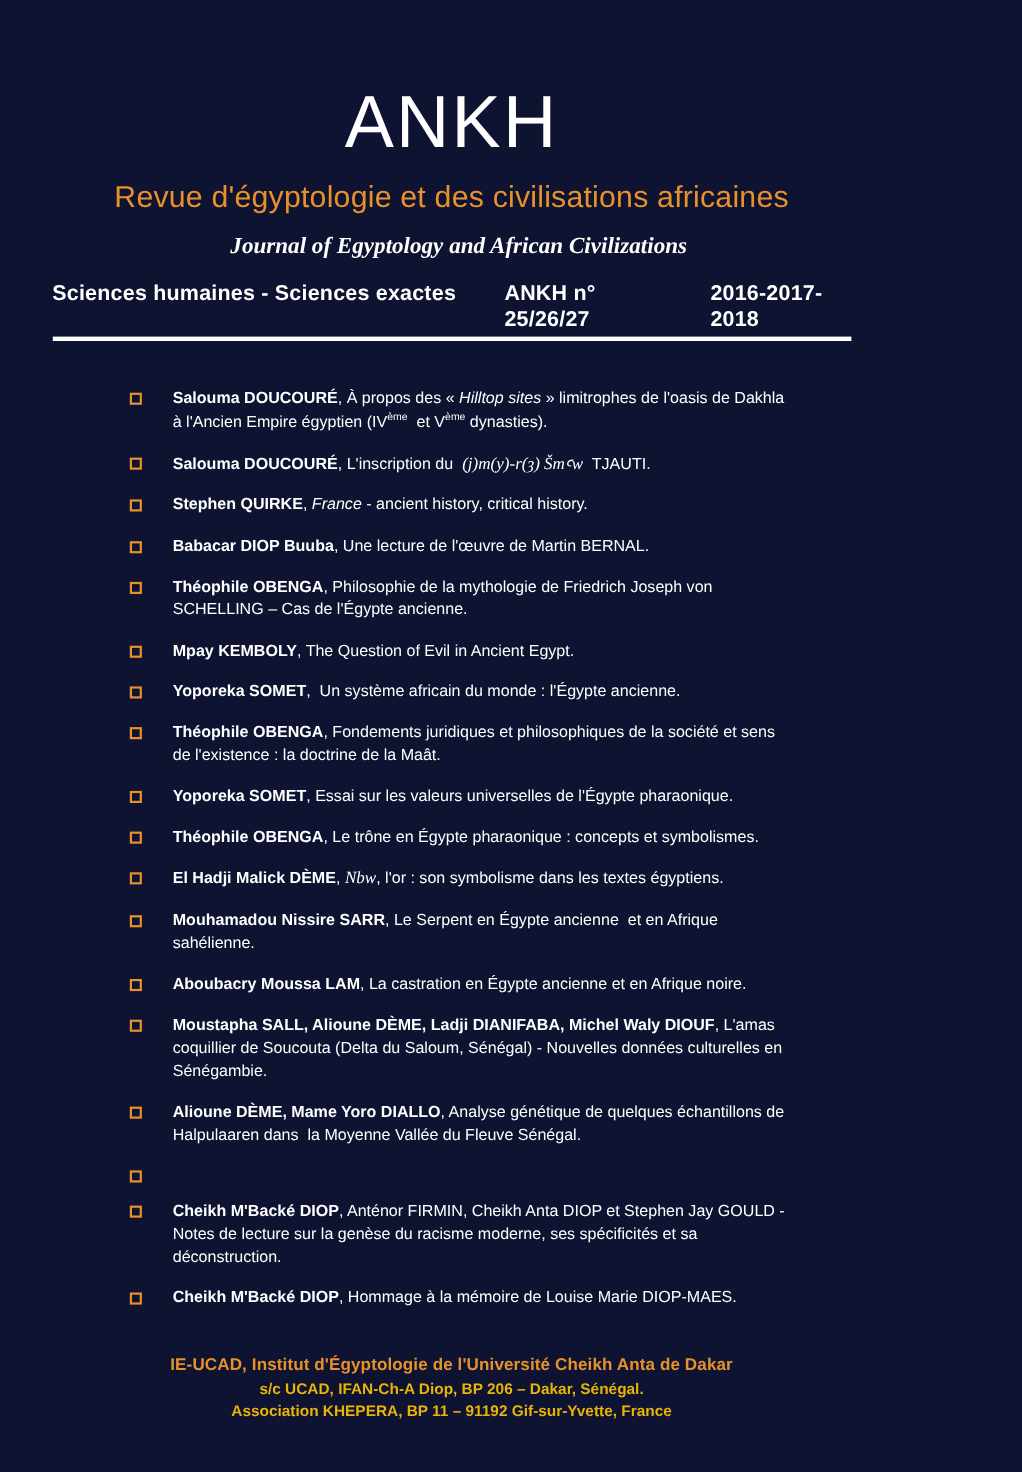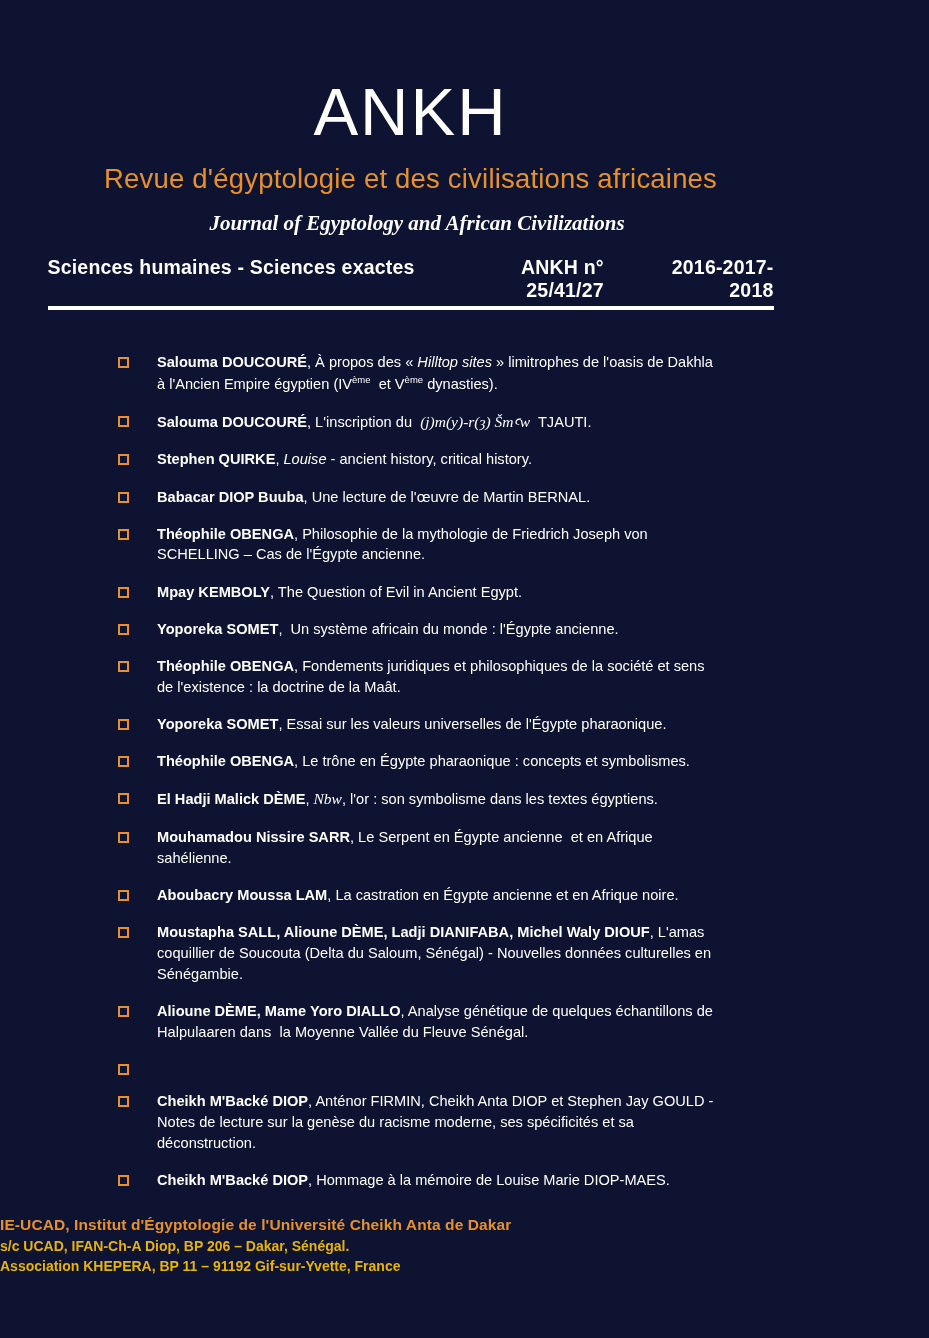--- a/index.html
+++ b/index.html
@@ -51,21 +51,20 @@
     margin-top: 16px;
     font-family: "Liberation Serif", serif;
     padding-left: 13px;
   }
 
   
   .issue-bar-wrap {
     margin-top: 20px;
     display: flex;
     justify-content: center;
-    text-align: right;
   }
   .issue-bar {
     width: 726px;
     border-bottom: 4px solid #ffffff;
     padding-bottom: 4px;
     display: flex;
     align-items: baseline;
     font-size: 19.5px;
     font-weight: 700;
     color: #ffffff;
@@ -107,21 +106,22 @@
     font-family: "Liberation Serif", serif;
     font-style: italic;
     font-size: 15.5px;
   }
 
   
   .footer {
     position: absolute;
     left: 0;
     right: 0;
-    bottom: 64px;
+    bottom: 48px;
+    text-align: center;
   }
   .footer-line1 {
     color: #e8912b;
     font-size: 15.5px;
     font-weight: 700;
     letter-spacing: 0.1px;
   }
   .footer-line2, .footer-line3 {
     color: #eab308;
     font-size: 14px;
@@ -136,37 +136,37 @@
 
   <header class="masthead">
     <div class="journal-title">ANKH</div>
     <div class="journal-subtitle-fr">Revue d'égyptologie et des civilisations africaines</div>
     <div class="journal-subtitle-en">Journal of Egyptology and African Civilizations</div>
   </header>
 
   <div class="issue-bar-wrap">
     <div class="issue-bar">
       <span class="seg-left">Sciences humaines - Sciences exactes</span>
-      <span class="seg-mid">ANKH  n° 25/41/27</span>
+      <span class="seg-mid">ANKH  n° 25/26/27</span>
       <span class="seg-right">2016-2017-2018</span>
     </div>
   </div>
 
   <main class="contents" id="contents-list">
       <div class="entry">
         <span class="bullet"></span>
         <div class="entry-text"><b>Salouma DOUCOURÉ</b>, À propos des « <i>Hilltop sites</i> » limitrophes de l'oasis de Dakhla à l'Ancien Empire égyptien (IV<sup>ème</sup>&nbsp; et V<sup>ème</sup> dynasties).</div>
       </div>
       <div class="entry">
         <span class="bullet"></span>
         <div class="entry-text"><b>Salouma DOUCOURÉ</b>, L'inscription du&nbsp; <span class="translit">(j)m(y)-r(ȝ) Šmꜥw</span>&nbsp; TJAUTI.</div>
       </div>
       <div class="entry">
         <span class="bullet"></span>
-        <div class="entry-text"><b>Stephen QUIRKE</b>, <i>Louise</i> - ancient history, critical history.</div>
+        <div class="entry-text"><b>Stephen QUIRKE</b>, <i>France</i> - ancient history, critical history.</div>
       </div>
       <div class="entry">
         <span class="bullet"></span>
         <div class="entry-text"><b>Babacar DIOP Buuba</b>, Une lecture de l'œuvre de Martin BERNAL.</div>
       </div>
       <div class="entry">
         <span class="bullet"></span>
         <div class="entry-text"><b>Théophile OBENGA</b>, Philosophie de la mythologie de Friedrich Joseph von SCHELLING – Cas de l'Égypte ancienne.</div>
       </div>
       <div class="entry">

